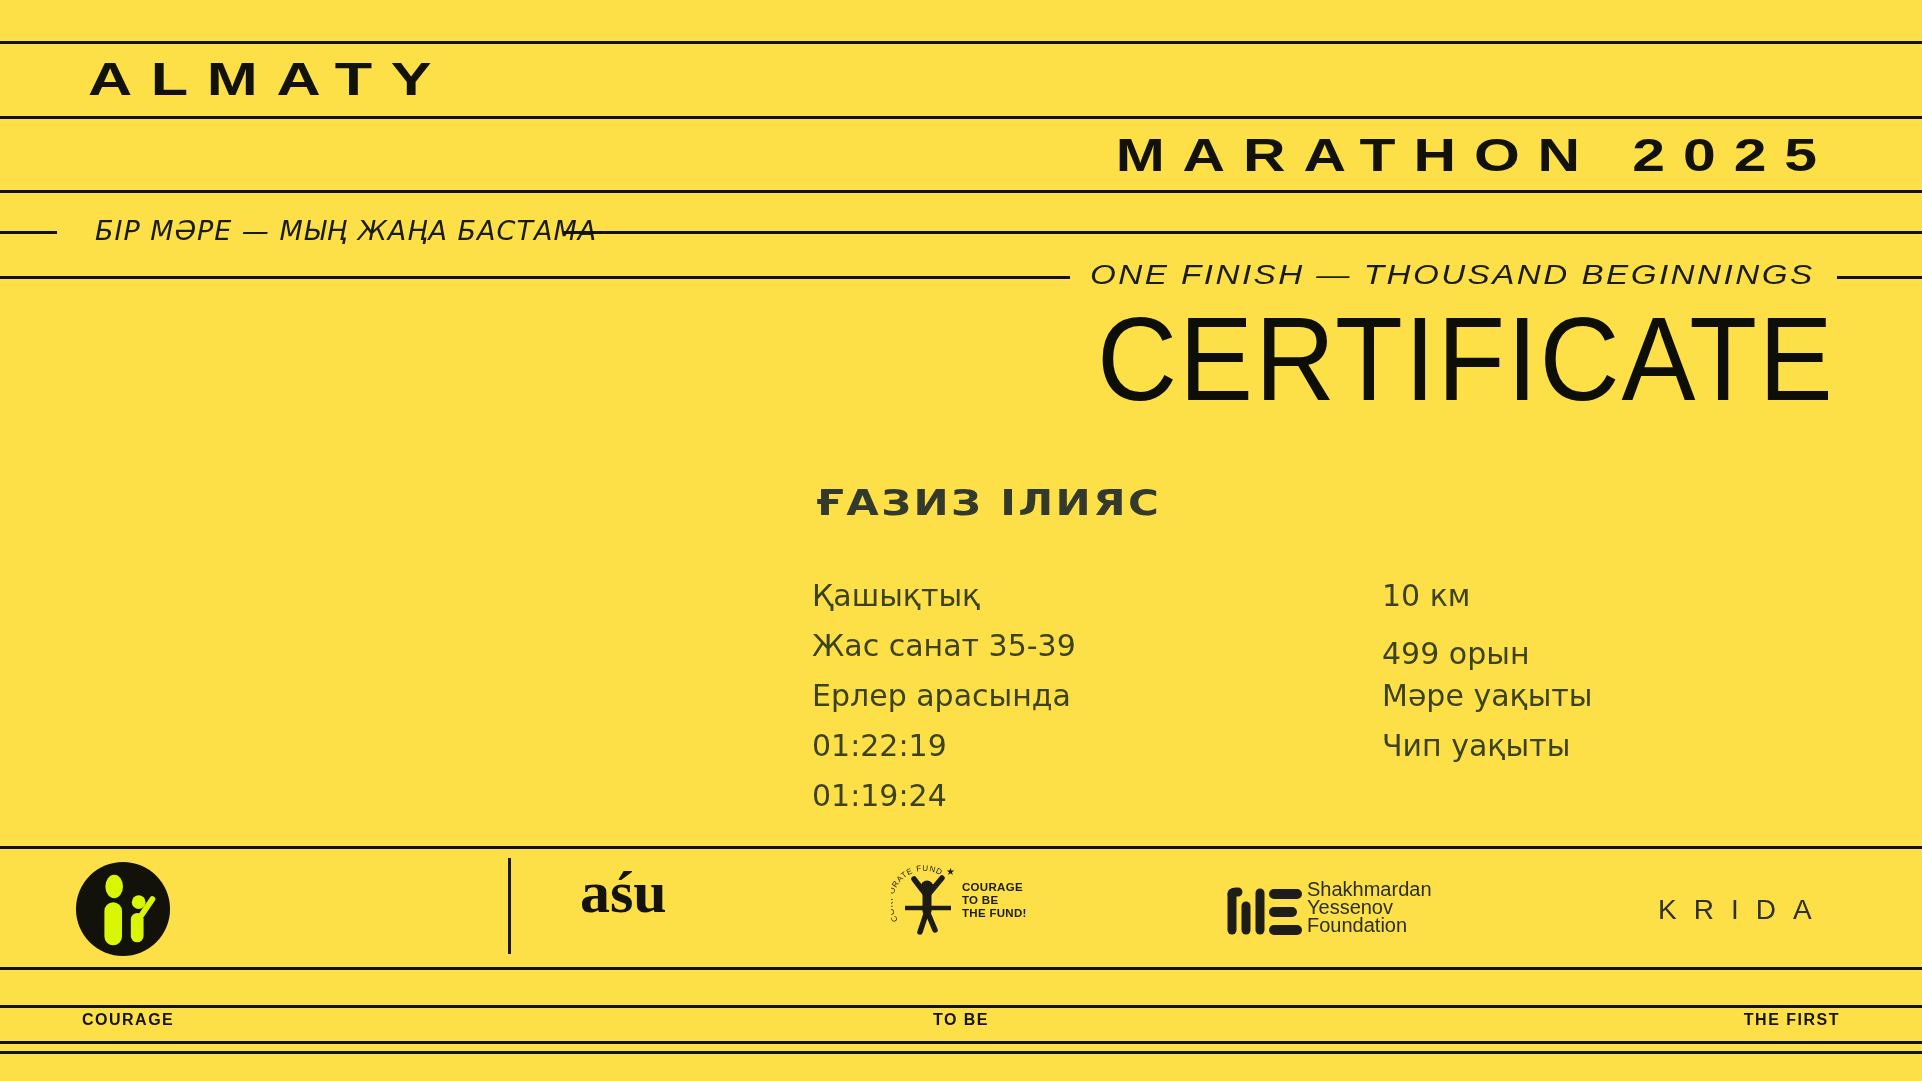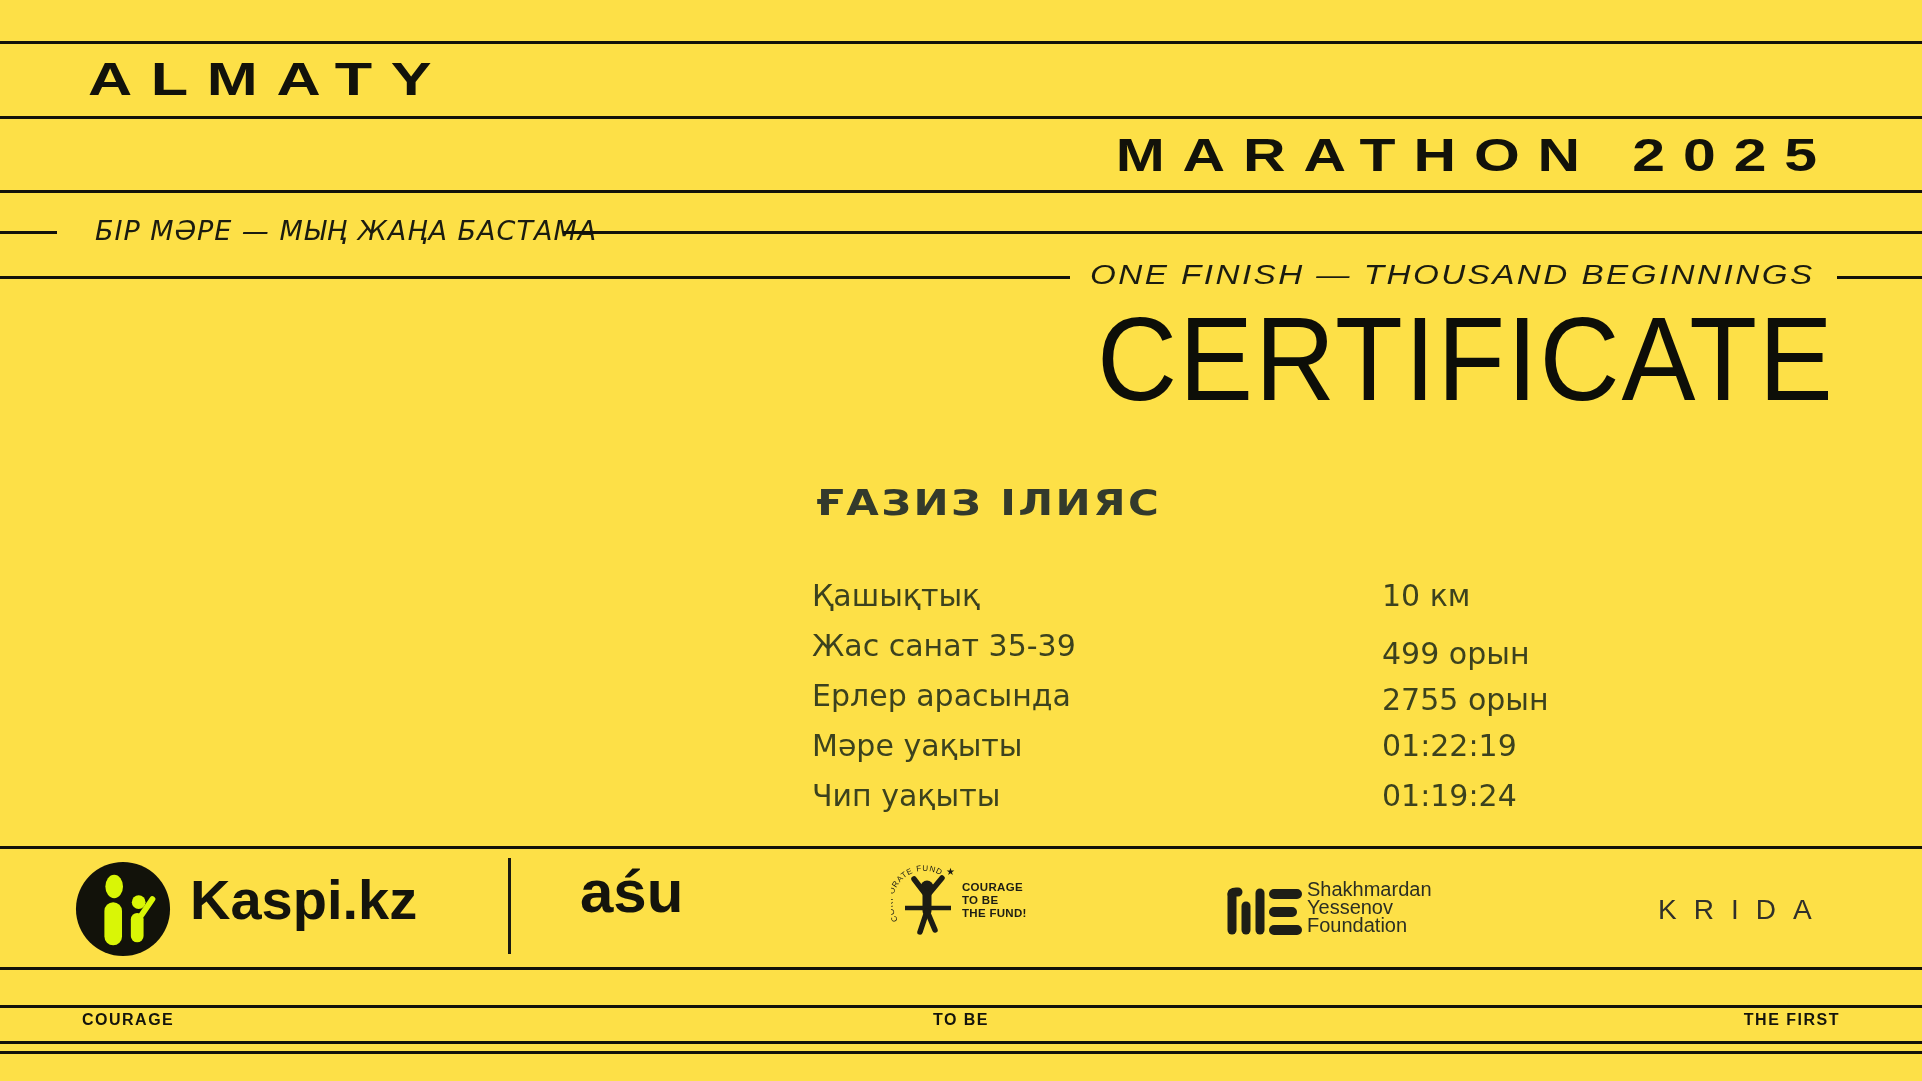--- a/index.html
+++ b/index.html
@@ -64,21 +64,21 @@
 
   
   .kaspi-icon{position:absolute;left:74px;top:860px;}
   .kaspi-label{
     position:absolute;left:190px;top:872px;
     font-size:56px;font-weight:700;letter-spacing:0px;color:#14140c;white-space:nowrap;line-height:1;
   }
   .footer-divider{left:508px;top:858px;height:96px;width:3px;background:#1a1a10;}
   .asu-label{
     position:absolute;left:580px;top:862px;
-    font-family:Liberation Sans, sans-serif;
+    font-family:Liberation Serif, serif;
     font-size:60px;font-weight:700;color:#14140c;white-space:nowrap;line-height:1;
   }
   .cf-icon{position:absolute;left:891px;top:858px;}
   .cf-text{
     position:absolute;left:962px;top:881px;
     font-size:11.5px;font-weight:600;letter-spacing:0.3px;line-height:13px;
     color:#1c1c14;white-space:nowrap;
   }
   .ye-icon{position:absolute;left:1222px;top:884px;}
   .ye-text{
@@ -122,38 +122,36 @@
   <div class="title">CERTIFICATE</div>
 
   <div class="name">ҒАЗИЗ ІЛИЯС</div>
 
   <div class="results">
     <div class="cell">Қашықтық</div>
     <div class="cell">10 км</div>
     <div class="cell">Жас санат 35-39</div>
     <div class="cell r2v">499 орын</div>
     <div class="cell">Ерлер арасында</div>
-    <div class="cell r3v">2755 орын</div>
     <div class="cell">Мәре уақыты</div>
     <div class="cell">01:22:19</div>
     <div class="cell">Чип уақыты</div>
     <div class="cell">01:19:24</div>
   </div>
 
   <div class="hline" style="left:0;right:0;top:846px;"></div>
 
   <svg class="kaspi-icon" width="98" height="98" viewBox="0 0 100 100">
     <circle cx="50" cy="50" r="48" fill="#12120a"></circle>
     <ellipse cx="41" cy="27" rx="9" ry="12" fill="#d9f606"></ellipse>
     <rect x="31" y="43" width="18" height="44" rx="9" fill="#d9f606"></rect>
     <circle cx="66" cy="43" r="7" fill="#d9f606"></circle>
     <rect x="58" y="54" width="13" height="30" rx="6.5" fill="#d9f606"></rect>
     <path d="M69,56 L80,40" stroke="#d9f606" stroke-width="6" stroke-linecap="round" fill="none"></path>
   </svg>
-  <div class="kaspi-label">Kaspi.kz</div>
 
   <div class="vline footer-divider"></div>
 
   <div class="asu-label">aśu</div>
 
   <svg class="cf-icon" width="70" height="92" viewBox="0 0 70 92">
     <defs>
         <path id="cf-arc" d="M7,62 A31,31 0 1 1 60,27" fill="none"></path>
       </defs>
     <text font-size="8" letter-spacing="0.8" fill="#1c1c14" font-family="Liberation Sans, sans-serif">

